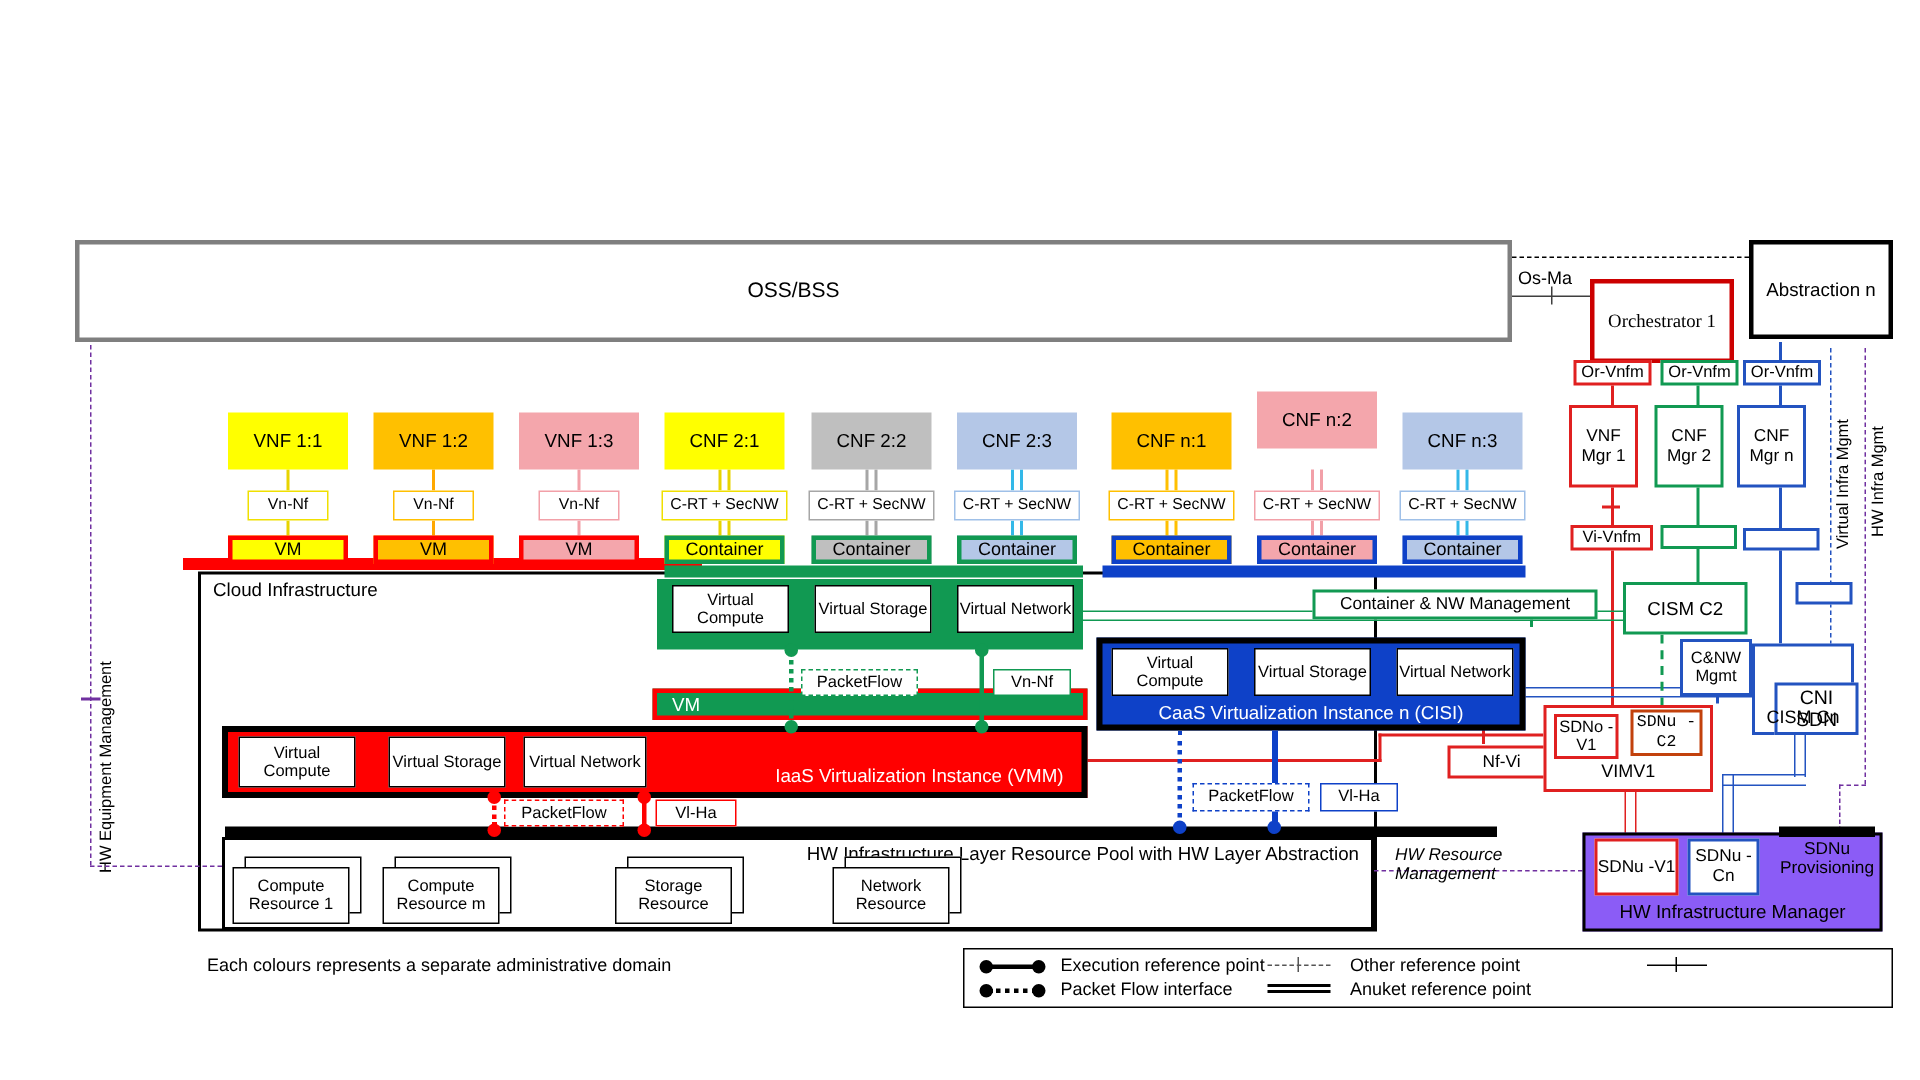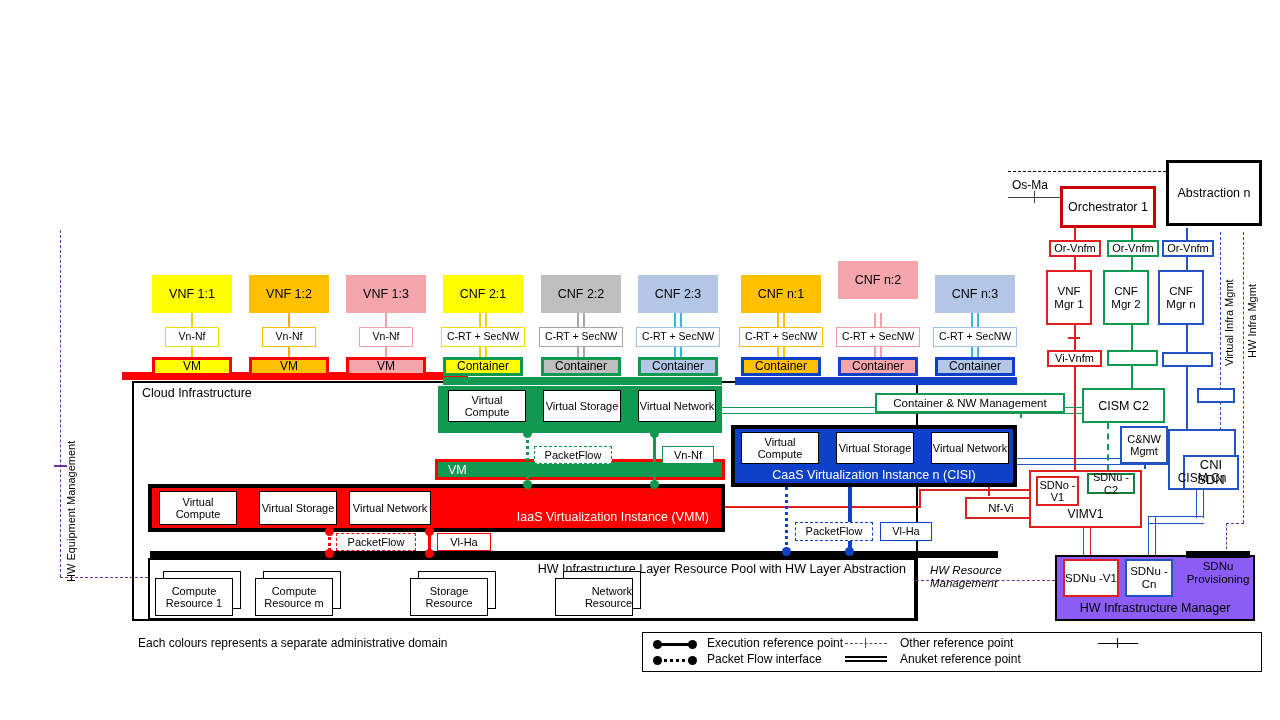--- a/index.html
+++ b/index.html
@@ -14,27 +14,30 @@
          white-space:nowrap;line-height:1;}
   .f-yl{background:#FFFF00}.f-or{background:#FFC000}.f-pk{background:#F4A6AC}
   .f-gy{background:#BFBFBF}.f-lb{background:#B4C7E7}
   .z2{z-index:2}.z3{z-index:3}.z4{z-index:4}.z5{z-index:5}.z6{z-index:6}
 </style>
 </head>
 <body>
 
 <div id="stage">
 
+  <div class="b" style="left:50px;top:160px;width:958px;height:68px;border:3px solid #7F7F7F;font-size:14px;">
+    <span>OSS/BSS</span>
+  </div>
 
   <div class="l" style="left:1008px;top:171px;width:158px;border-top:1.5px dashed #000;"></div>
   <div class="l" style="left:1008px;top:197px;width:52px;border-top:1.5px solid #3F3F3F;"></div>
   <div class="l" style="left:1034px;top:191px;height:12px;border-left:1.5px solid #3F3F3F;"></div>
   <div class="t" style="left:1012px;top:179px;font-size:12px;">Os-Ma</div>
 
-  <div class="b" style="left:1060px;top:186px;width:96px;height:42px;border:3.5px solid #CC0000;font-size:12.5px;z-index:3;">
+  <div class="b" style="left:1060px;top:186px;width:96px;height:56px;border:3.5px solid #CC0000;font-size:12.5px;z-index:3;font-family:Liberation Serif, serif;">
     <span>Orchestrator 1</span>
   </div>
   <div class="b" style="left:1166px;top:160px;width:96px;height:66px;border:3.5px solid #000;font-size:12.5px;z-index:3;">
     <span>Abstraction n</span>
   </div>
 
   <div class="l" style="left:1074px;top:228px;height:243px;border-left:2px solid #E02020;z-index:1;"></div>
   <div class="l" style="left:1131px;top:228px;height:160px;border-left:2px solid #119952;z-index:1;"></div>
   <div class="l" style="left:1186px;top:228px;height:201px;border-left:2px solid #2353C0;z-index:1;"></div>
   <div class="l" style="left:1220px;top:232px;height:198px;border-left:1.5px dashed #2353C0;z-index:1;"></div>
@@ -275,21 +278,21 @@
     </div>
   <div class="b z3" style="left:263px;top:571px;width:78px;height:38px;border:1.5px solid #000;"></div>
   <div class="b z4" style="left:255px;top:578px;width:78px;height:38px;border:1.5px solid #000;font-size:11px;">
       <span>Compute Resource m</span>
     </div>
   <div class="b z3" style="left:418px;top:571px;width:78px;height:38px;border:1.5px solid #000;"></div>
   <div class="b z4" style="left:410px;top:578px;width:78px;height:38px;border:1.5px solid #000;font-size:11px;">
       <span>Storage Resource</span>
     </div>
   <div class="b z3" style="left:563px;top:571px;width:78px;height:38px;border:1.5px solid #000;"></div>
-  <div class="b z4" style="left:555px;top:578px;width:78px;height:38px;border:1.5px solid #000;font-size:11px;text-align:right;">
+  <div class="b z4" style="left:555px;top:578px;width:78px;height:38px;border:1.5px solid #000;font-size:11px;">
       <span>Network Resource</span>
     </div>
 
   <div class="l" style="left:916px;top:580px;width:139px;border-top:1.5px dashed #7030A0;z-index:1;"></div>
   <div class="t" style="left:930px;top:564px;width:95px;font-size:11.5px;z-index:2;font-style:italic;">HW Resource Management</div>
 
   <div class="l z3" style="left:1055px;top:555px;width:200px;height:66px;border:2px solid #000;background:#8b5cf6;">
     <div class="t" style="left:0;bottom:4px;width:100%;text-align:center;font-size:12.5px;">HW Infrastructure Manager</div>
   </div>
   <div class="b z4" style="left:1063px;top:559px;width:56px;height:38px;border:2px solid #E02020;font-size:11.5px;">
@@ -329,21 +332,21 @@
   <div class="l z2" style="left:919px;top:489px;width:110px;height:2px;background:#E02020;"></div>
   <div class="l z2" style="left:988px;top:483px;height:13px;border-left:2px solid #E02020;"></div>
   <div class="b z3" style="left:965px;top:497px;width:72px;height:22px;border:2px solid #E02020;font-size:11.5px;">
       <span>Nf-Vi</span>
     </div>
 
   <div class="l z3" style="left:1029px;top:470px;width:113px;height:58px;border:2px solid #E02020;background:#fff;">
     <div class="b" style="left:5px;top:4px;width:43px;height:30px;border:2px solid #E02020;font-size:11px;">
         <span>SDNo -V1</span>
       </div>
-    <div class="b" style="left:56px;top:1px;width:48px;height:21px;border:2px solid #15803d;font-size:11px;">
+    <div class="b" style="left:56px;top:1px;width:48px;height:31px;border:2px solid #c2410c;font-size:11px;font-family:Liberation Mono, monospace;">
         <span>SDNu -C2</span>
       </div>
     <div class="t" style="left:0;bottom:4px;width:100%;text-align:center;font-size:12px;">VIMV1</div>
   </div>
 
   <div class="l z2" style="left:1083px;top:528px;width:8px;height:31px;border-left:1.5px solid #E02020;border-right:1.5px solid #E02020;"></div>
   <div class="l z2" style="left:1196px;top:490px;width:8px;height:28px;border-left:1.5px solid #2353C0;border-right:1.5px solid #2353C0;"></div>
   <div class="l z2" style="left:1148px;top:516px;width:56px;height:8px;border-top:1.5px solid #2353C0;border-bottom:1.5px solid #2353C0;"></div>
   <div class="l z2" style="left:1148px;top:516px;width:8px;height:43px;border-left:1.5px solid #2353C0;border-right:1.5px solid #2353C0;"></div>
 

